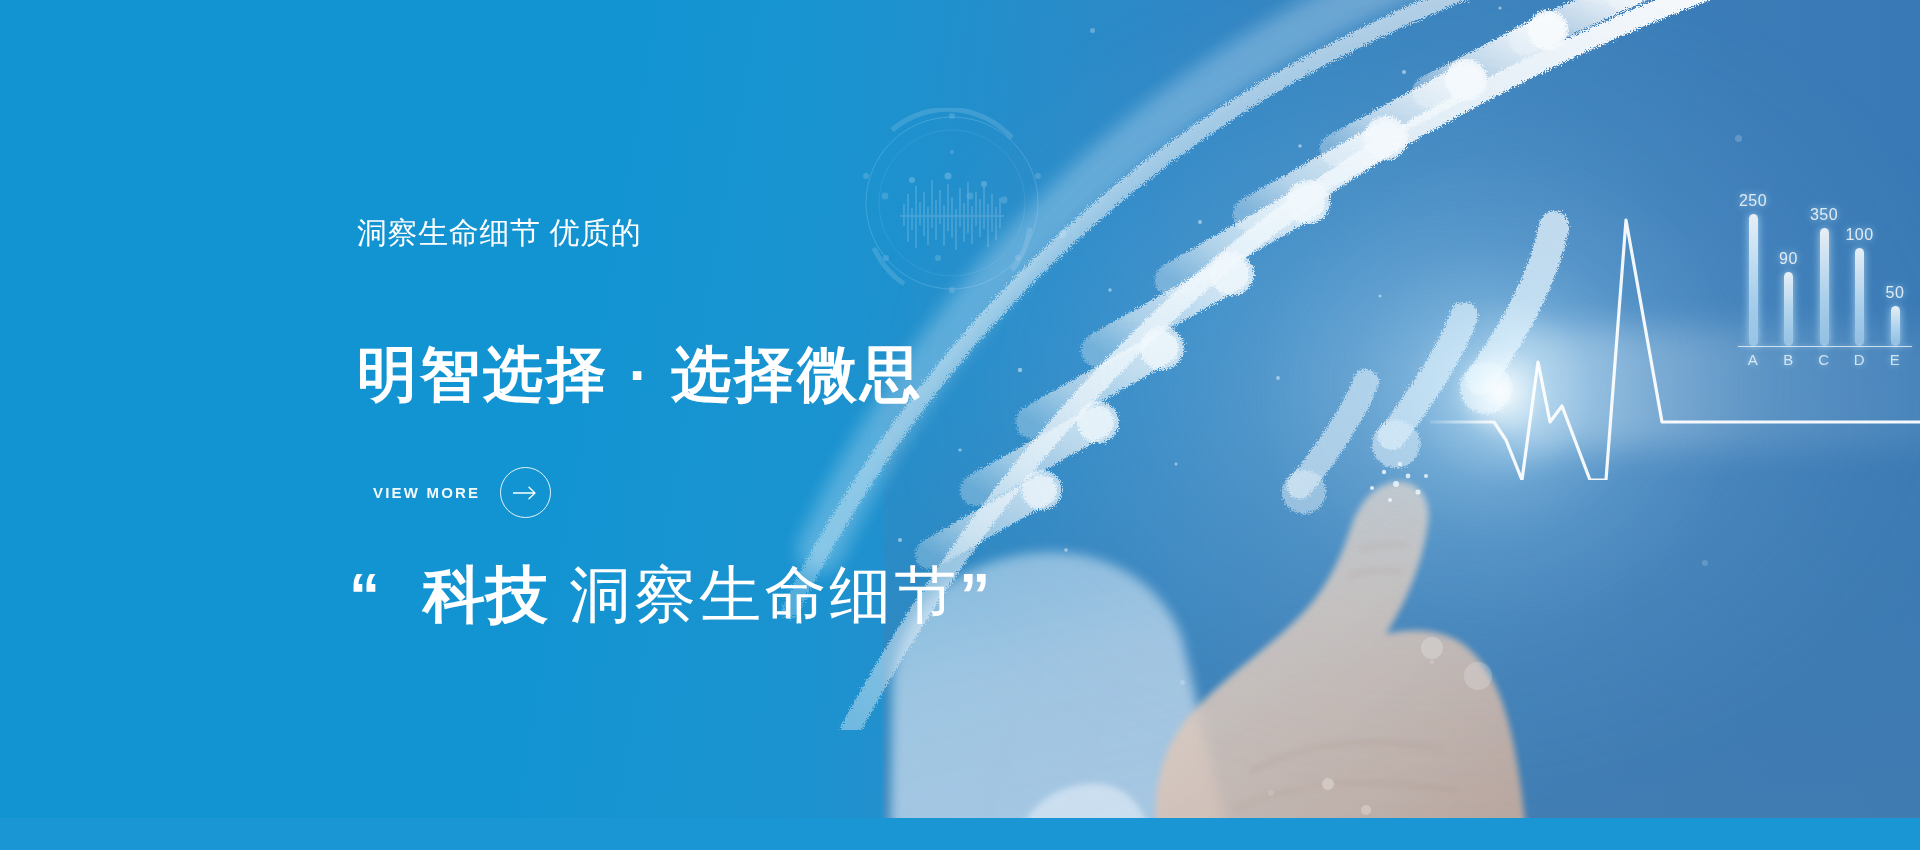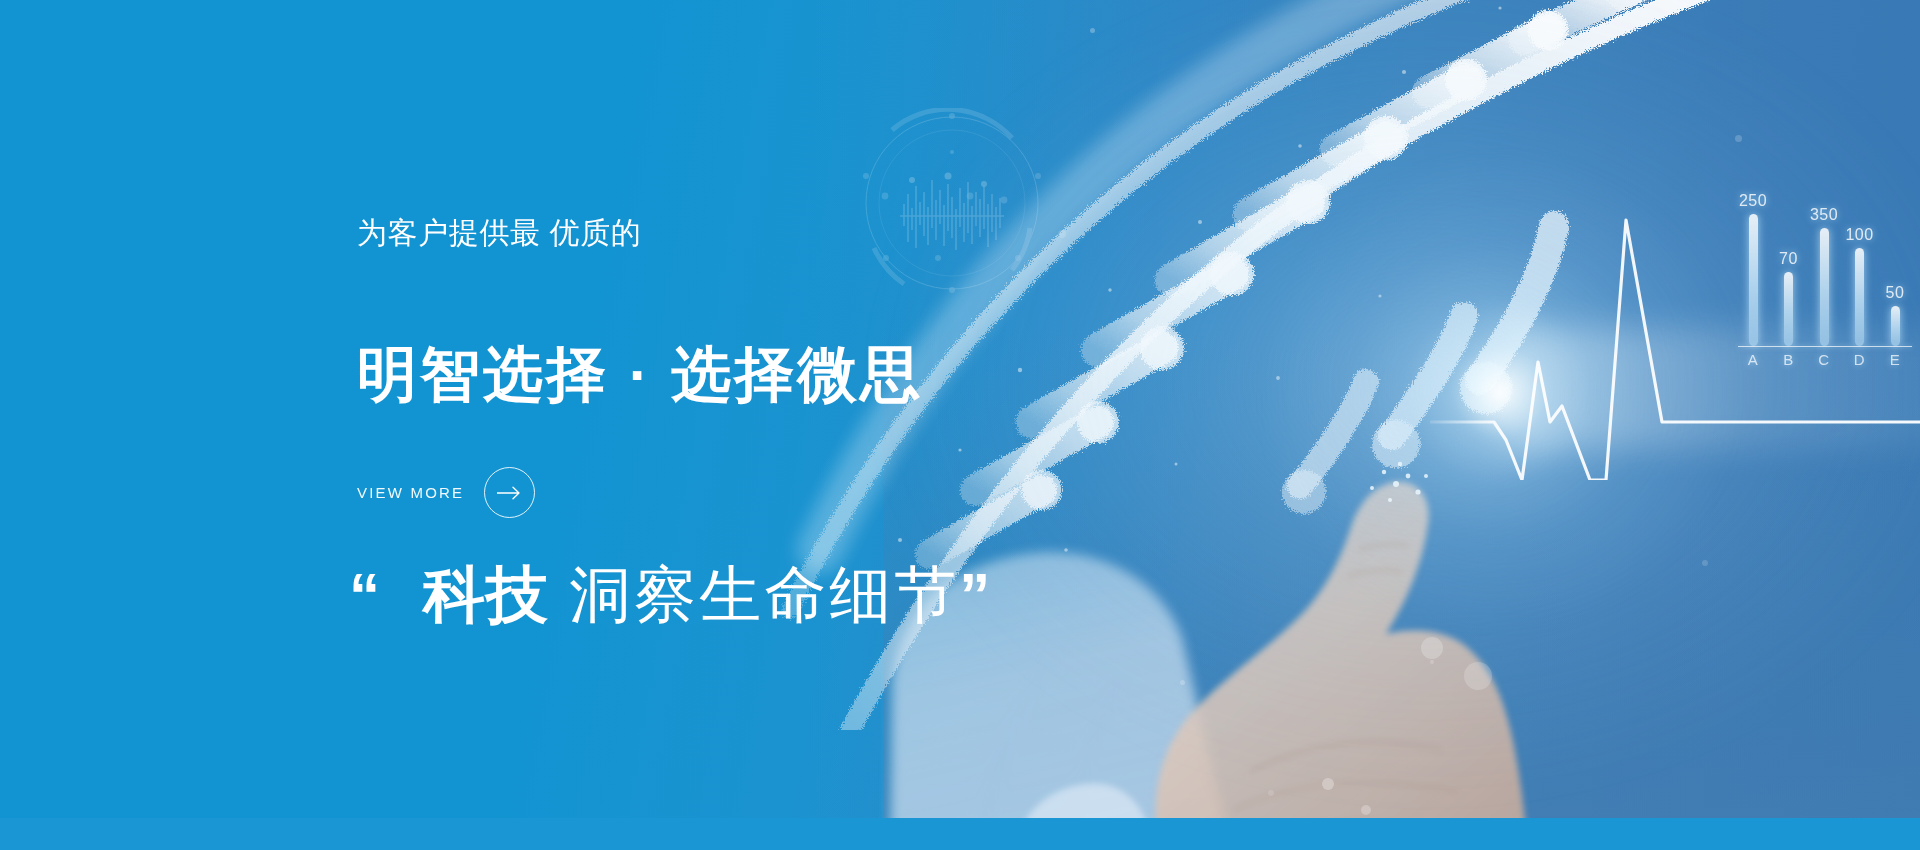--- a/index.html
+++ b/index.html
@@ -168,21 +168,22 @@
 
   .viewmore {
     position:absolute; top:467px; left:0;
     display:flex; align-items:center; gap:20px;
     cursor:pointer;
   }
   .viewmore-label {
     color:rgba(255,255,255,0.95);
     font-size:15px;
     letter-spacing:2.2px;
-    font-weight:400;
+    font-weight:700;
+    margin-left:16px;
   }
   .viewmore-circle {
     width:51px; height:51px;
     border:1px solid rgba(255,255,255,0.88);
     border-radius:50%;
     display:flex; align-items:center; justify-content:center;
     flex:none;
   }
   .viewmore-circle svg { display:block; }
 
@@ -439,21 +440,21 @@
     </svg>
   </div>
 
   <div class="chart">
     <div class="chart-plot">
       <div class="chart-col">
         <span class="chart-val">250</span>
         <span class="chart-bar" style="height:132px"></span>
       </div>
       <div class="chart-col">
-        <span class="chart-val">70</span>
+        <span class="chart-val">90</span>
         <span class="chart-bar" style="height:74px"></span>
       </div>
       <div class="chart-col">
         <span class="chart-val">350</span>
         <span class="chart-bar" style="height:118px"></span>
       </div>
       <div class="chart-col">
         <span class="chart-val">100</span>
         <span class="chart-bar" style="height:98px"></span>
       </div>
@@ -477,21 +478,21 @@
   <div class="dot" style="left:1735px;top:135px;width:7px;height:7px;opacity:.35"></div>
   <div class="dot" style="left:1702px;top:560px;width:6px;height:6px;opacity:.3"></div>
   <div class="dot" style="left:1180px;top:680px;width:5px;height:5px;opacity:.4"></div>
   <div class="dot" style="left:1430px;top:660px;width:4px;height:4px;opacity:.35"></div>
   <div class="dot" style="left:1268px;top:790px;width:6px;height:6px;opacity:.25"></div>
   <div class="dot" style="left:950px;top:150px;width:4px;height:4px;opacity:.3"></div>
 
   <div class="content">
 
     <div class="subtitle">
-      <span class="subtitle-line">为客户提供最 优质的</span>
+      <span class="subtitle-line">洞察生命细节 优质的</span>
     </div>
 
     <h1 class="headline">明智选择 · 选择微思</h1>
 
     <div class="viewmore">
       <span class="viewmore-label">VIEW MORE</span>
       <span class="viewmore-circle">
         <svg width="25" height="14" viewBox="0 0 25 14" xmlns="http://www.w3.org/2000/svg">
           <path d="M0 7 H22 M16 1.2 L22 7 L16 12.8" fill="none" stroke="#ffffff" stroke-width="1.3" stroke-linecap="round" stroke-linejoin="round"></path>
         </svg>

